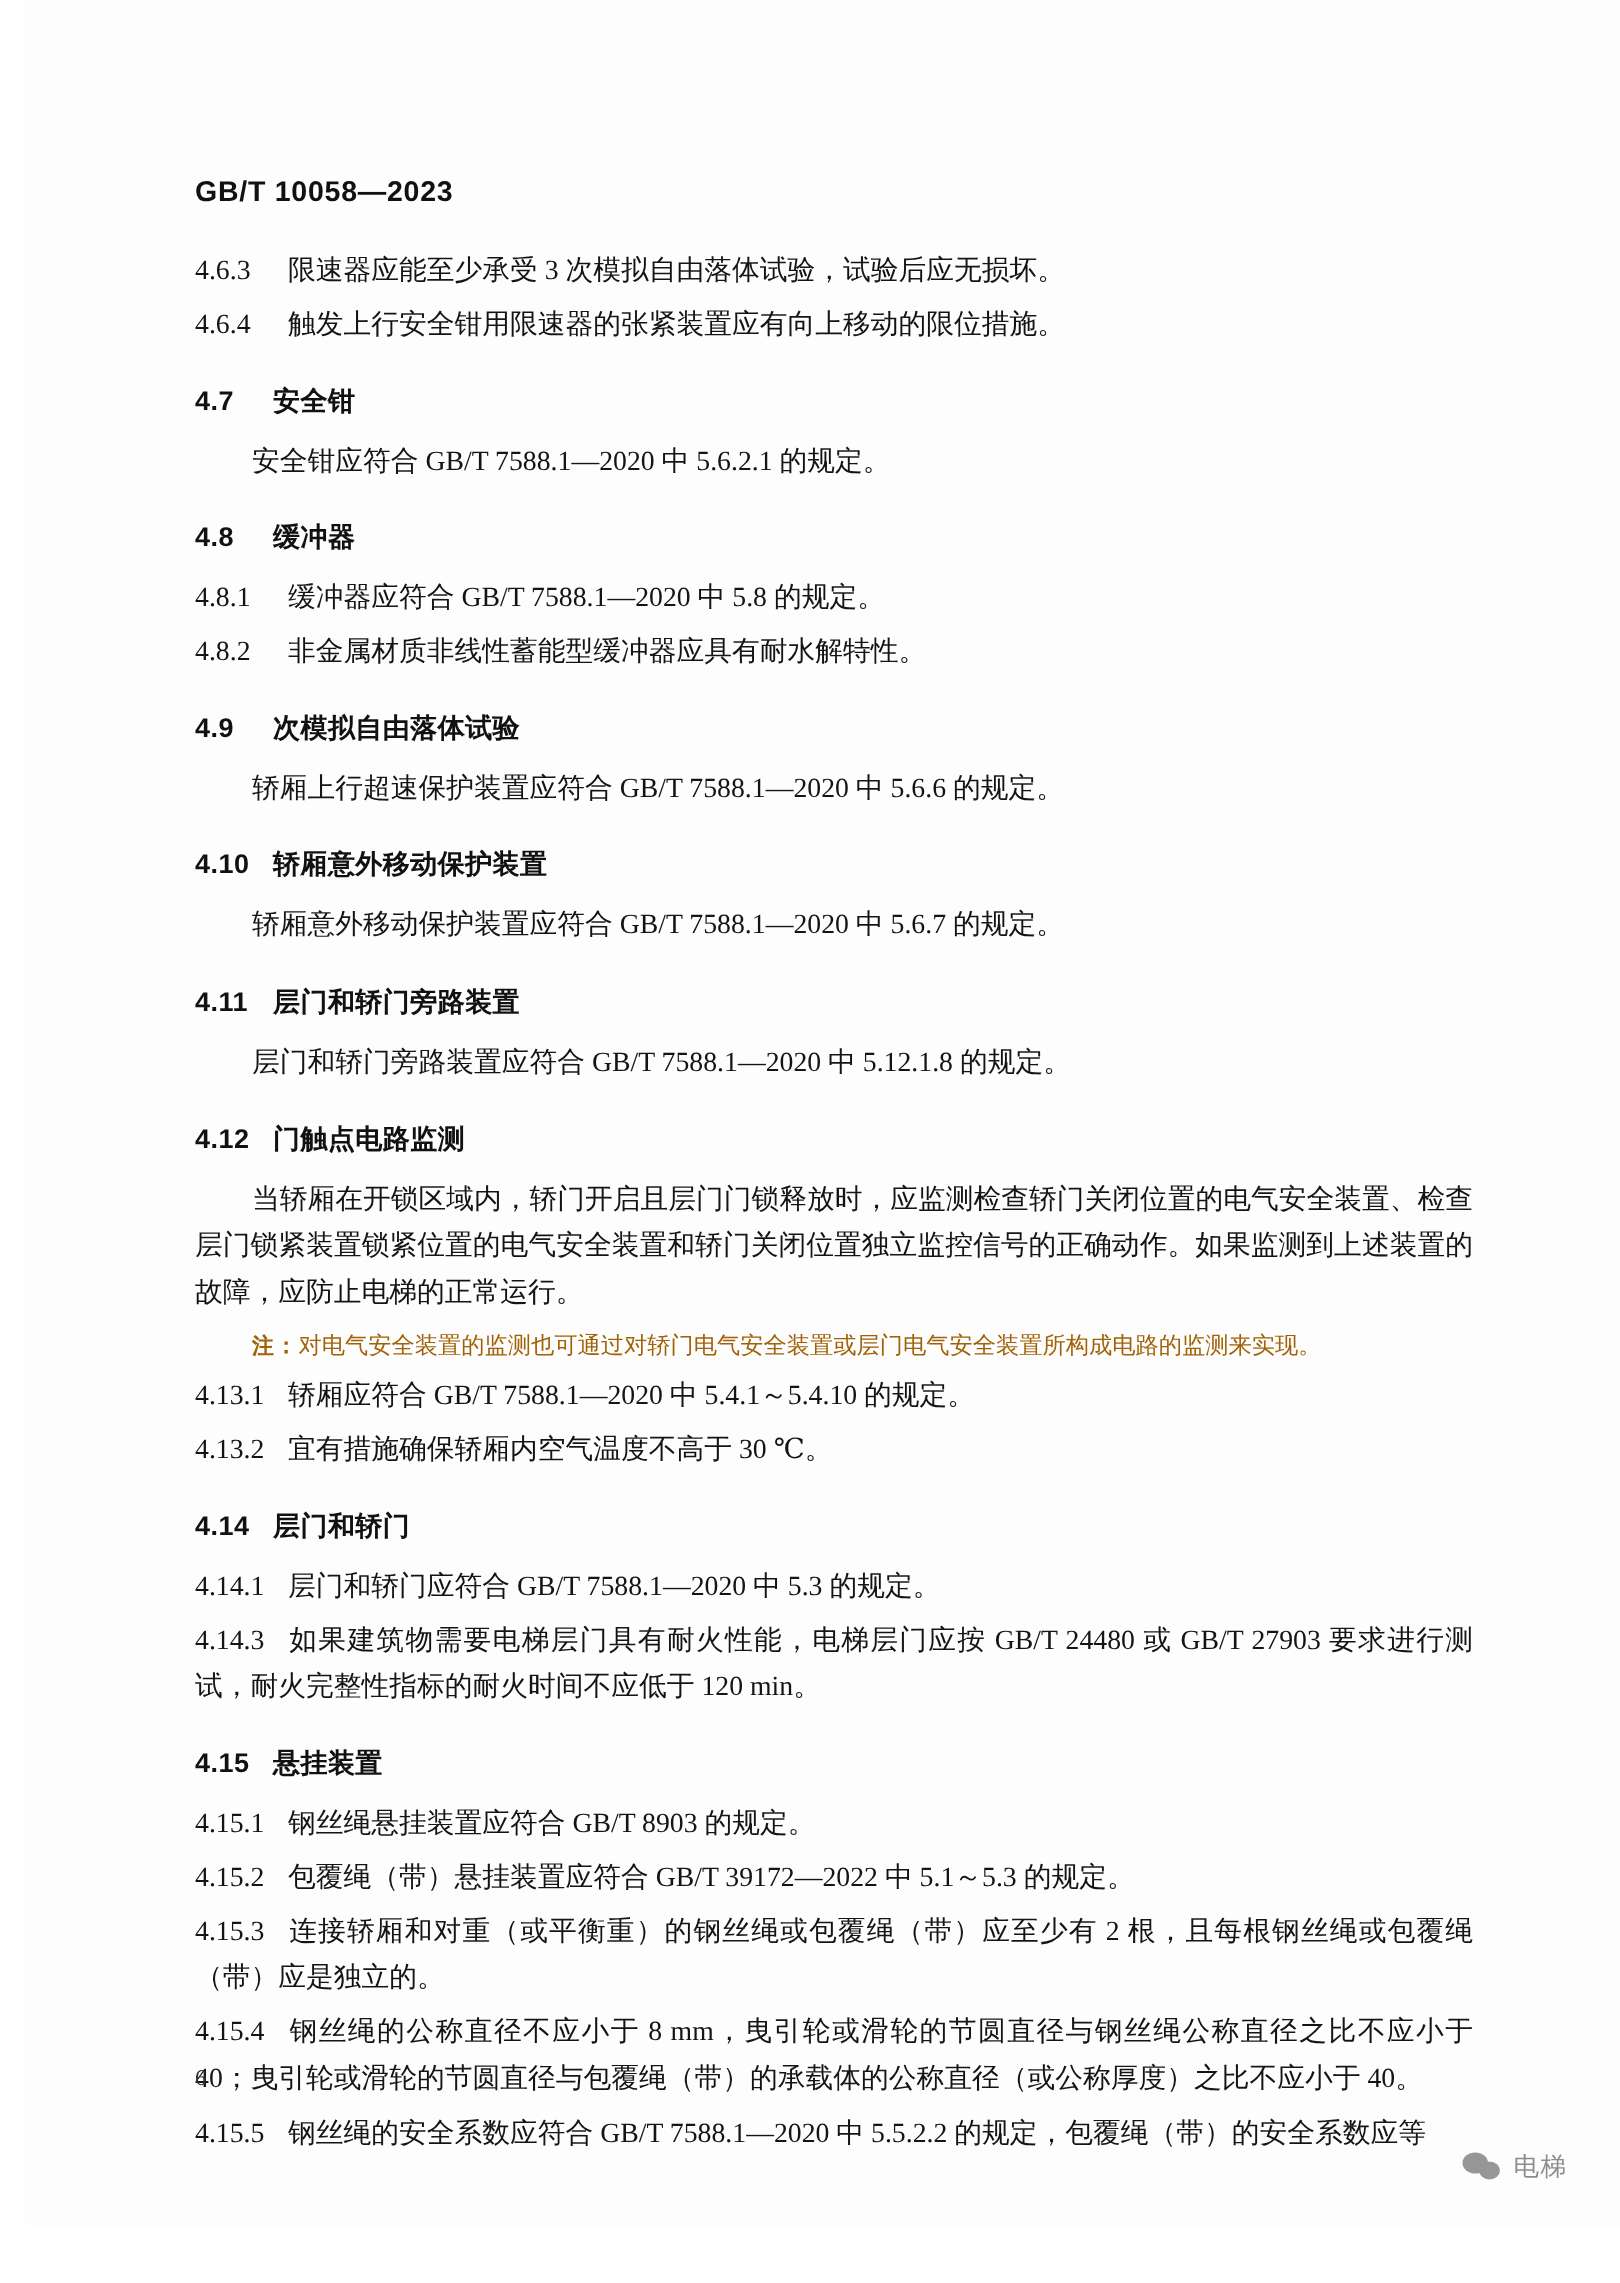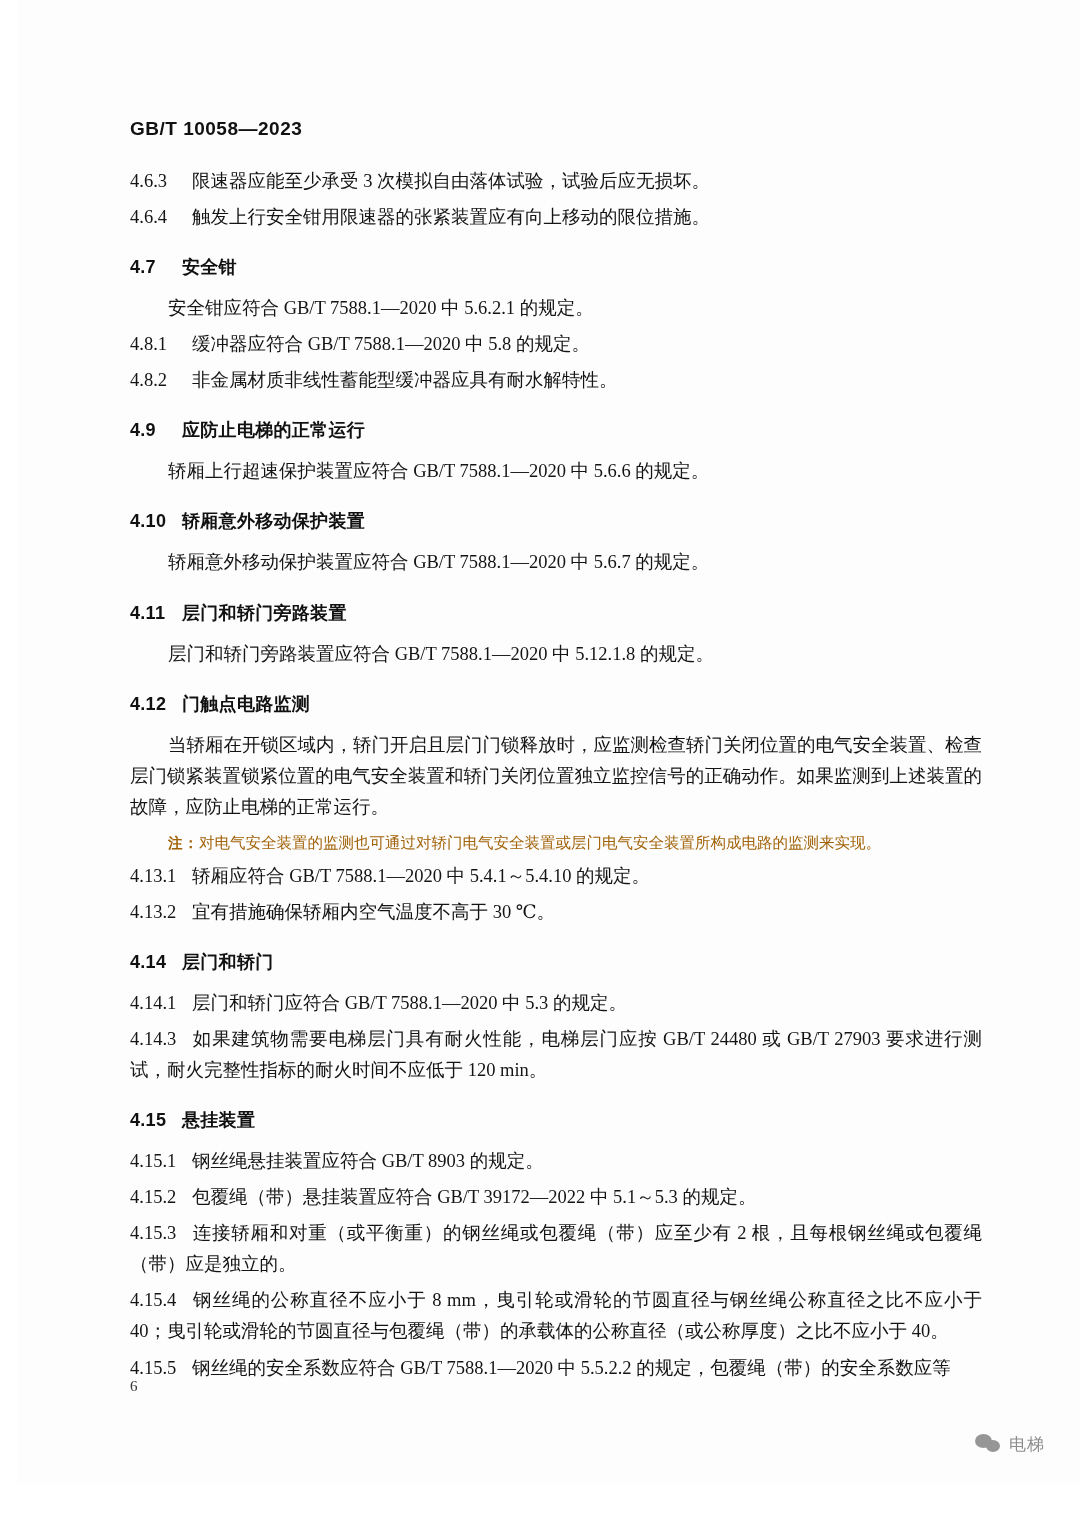--- a/index.html
+++ b/index.html
@@ -89,21 +89,21 @@
     top: 1378px;
     font-size: 15px;
     font-family: "Liberation Serif", serif;
     color: #333;
   }
   .watermark {
     position: absolute;
     right: 52px;
     bottom: 28px;
     display: flex;
-    align-items: flex-start;
+    align-items: flex-end;
     gap: 8px;
     opacity: 0.78;
   }
   .wm-icon {
     width: 26px;
     height: 22px;
     position: relative;
   }
   .wm-icon .b1, .wm-icon .b2 {
     position: absolute;
@@ -141,31 +141,34 @@
     <div class="para hang">
       <span class="lbl">4.6.4</span><span>触发上行安全钳用限速器的张紧装置应有向上移动的限位措施。</span>
     </div>
 
     <div class="clause-h">
       <span class="num">4.7</span><span>安全钳</span>
     </div>
 
     <div class="para indent">安全钳应符合 GB/T 7588.1—2020 中 5.6.2.1 的规定。</div>
 
+    <div class="clause-h">
+      <span class="num">4.8</span><span>缓冲器</span>
+    </div>
 
     <div class="para hang">
       <span class="lbl">4.8.1</span><span>缓冲器应符合 GB/T 7588.1—2020 中 5.8 的规定。</span>
     </div>
 
     <div class="para hang">
       <span class="lbl">4.8.2</span><span>非金属材质非线性蓄能型缓冲器应具有耐水解特性。</span>
     </div>
 
     <div class="clause-h">
-      <span class="num">4.9</span><span>应防止电梯的正常运行</span>
+      <span class="num">4.9</span><span>次模拟自由落体试验</span>
     </div>
 
     <div class="para indent">轿厢上行超速保护装置应符合 GB/T 7588.1—2020 中 5.6.6 的规定。</div>
 
     <div class="clause-h">
       <span class="num">4.10</span><span>轿厢意外移动保护装置</span>
     </div>
 
     <div class="para indent">轿厢意外移动保护装置应符合 GB/T 7588.1—2020 中 5.6.7 的规定。</div>
 

